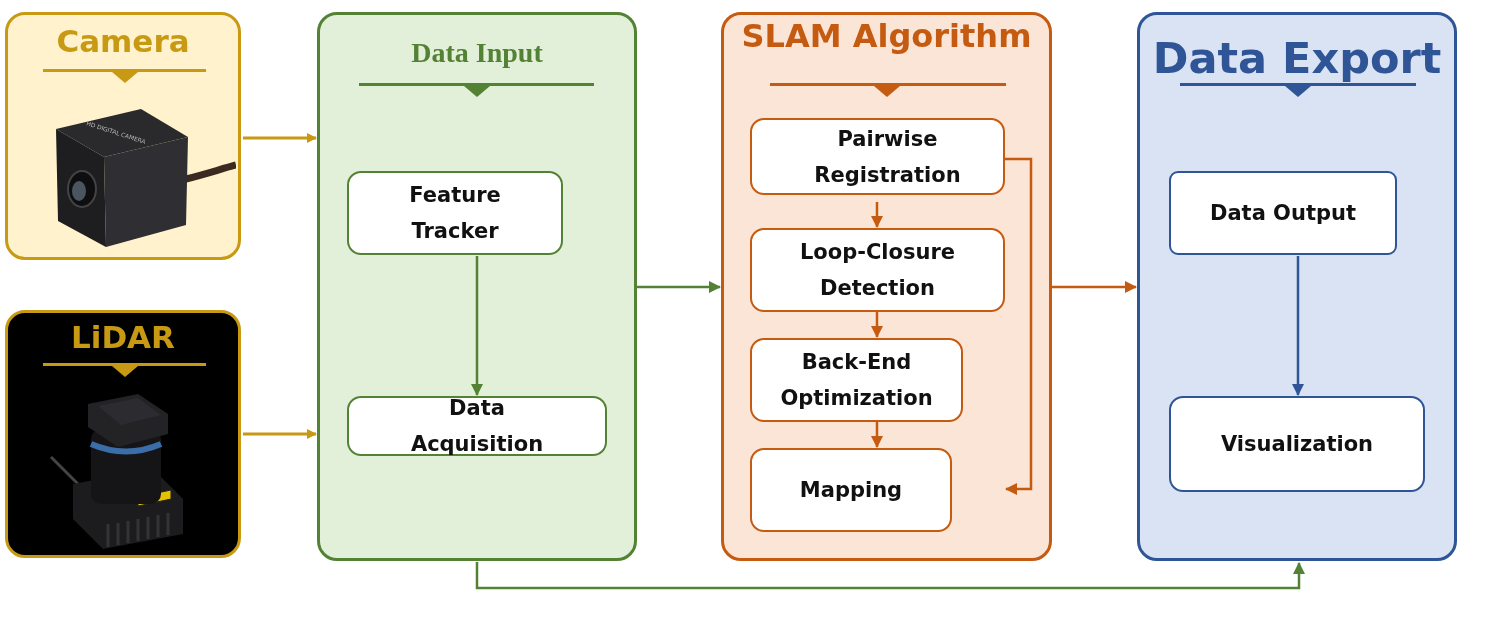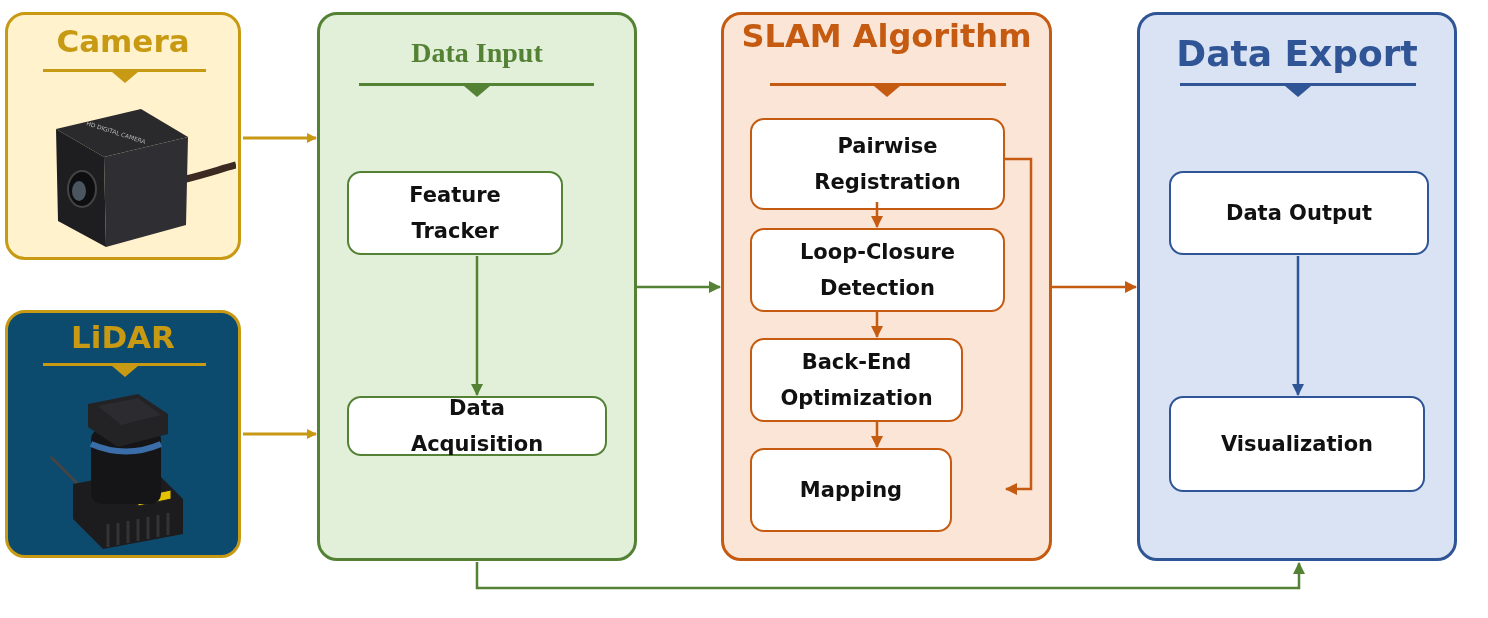--- a/index.html
+++ b/index.html
@@ -26,21 +26,21 @@
     <path d="M140 80 C160 75 175 70 190 66" stroke="#3a2a22" stroke-width="7" fill="none"></path>
     <polygon points="10,30 95,10 142,38 58,58" fill="#2a2a2c"></polygon>
     <polygon points="10,30 58,58 60,148 12,122" fill="#1e1e20"></polygon>
     <polygon points="58,58 142,38 140,126 60,148" fill="#2f2f33"></polygon>
     <text x="40" y="26" font-size="6" fill="#bbb" transform="rotate(18 40 26)" font-family="DejaVu Sans, sans-serif">HD DIGITAL CAMERA</text>
     <ellipse cx="36" cy="90" rx="14" ry="18" fill="#0e0e10" stroke="#444" stroke-width="2"></ellipse>
     <ellipse cx="33" cy="92" rx="7" ry="10" fill="#4a5560"></ellipse>
   </svg>
 </div>
 
-<div class="panel" style="left:5px;top:310px;width:236px;height:248px;background:#0c4a6e;border-color:#c89a14;">
+<div class="panel" style="left:5px;top:310px;width:236px;height:248px;background:#000000;border-color:#c89a14;">
   <div class="title" style="top:6px;font-size:31px;color:#c89a14;">LiDAR</div>
   <div class="rule" style="left:35px;width:163px;top:50px;background:#c89a14;"></div>
   <div class="notch" style="left:104px;top:53px;border-top-color:#c89a14;"></div>
   <svg class="device" style="left:35px;top:76px;" width="150" height="160" viewBox="0 0 150 160">
     <line x1="8" y1="68" x2="40" y2="100" stroke="#444" stroke-width="3"></line>
     <polygon points="30,95 110,80 140,110 140,145 60,160 30,130" fill="#1c1c1e"></polygon>
     <g stroke="#333" stroke-width="3">
       <line x1="65" y1="135" x2="65" y2="158"></line>
         <line x1="75" y1="134" x2="75" y2="156"></line>
       <line x1="85" y1="132" x2="85" y2="154"></line>
@@ -65,34 +65,34 @@
 <div class="node" style="left:347px;top:171px;width:216px;height:84px;border-color:#548235;">Feature
 Tracker</div>
 <div class="node" style="left:347px;top:396px;width:260px;height:60px;border-color:#548235;">Data
 Acquisition</div>
 
 <div class="panel" style="left:721px;top:12px;width:331px;height:549px;background:#fbe5d6;border-color:#c55a11;">
   <div class="title" style="top:2px;font-size:32px;color:#c55a11;">SLAM Algorithm</div>
   <div class="rule" style="left:46px;width:236px;top:68px;background:#c55a11;"></div>
   <div class="notch" style="left:150px;top:71px;border-top-color:#c55a11;"></div>
 </div>
-<div class="node" style="left:750px;top:118px;width:255px;height:92px;border-color:#c55a11;padding-left:20px;">Pairwise
+<div class="node" style="left:750px;top:118px;width:255px;height:77px;border-color:#c55a11;padding-left:20px;">Pairwise
 Registration</div>
 <div class="node" style="left:750px;top:228px;width:255px;height:84px;border-color:#c55a11;">Loop-Closure
 Detection</div>
 <div class="node" style="left:750px;top:338px;width:213px;height:84px;border-color:#c55a11;">Back-End
 Optimization</div>
 <div class="node" style="left:750px;top:448px;width:202px;height:84px;border-color:#c55a11;">Mapping</div>
 
 <div class="panel" style="left:1137px;top:12px;width:320px;height:549px;background:#dae3f3;border-color:#2f5597;">
-  <div class="title" style="top:18px;font-size:36px;color:#2f5597;">Data Export</div>
+  <div class="title" style="top:18px;font-size:43px;color:#2f5597;">Data Export</div>
   <div class="rule" style="left:40px;width:236px;top:68px;background:#2f5597;"></div>
   <div class="notch" style="left:145px;top:71px;border-top-color:#2f5597;"></div>
 </div>
-<div class="node" style="left:1169px;top:171px;width:260px;height:84px;border-color:#2f5597;">Data Output</div>
+<div class="node" style="left:1169px;top:171px;width:228px;height:84px;border-color:#2f5597;border-radius:9px;">Data Output</div>
 <div class="node" style="left:1169px;top:396px;width:256px;height:96px;border-color:#2f5597;">Visualization</div>
 
 <svg class="wires" width="1488" height="618">
   <defs>
     <marker id="arY" markerWidth="10" markerHeight="10" refX="9" refY="5" orient="auto" markerUnits="userSpaceOnUse">
         <path d="M0,0 L10,5 L0,10 z" fill="#c89a14"></path>
       </marker>
     <marker id="arG" markerWidth="12" markerHeight="12" refX="11" refY="6" orient="auto" markerUnits="userSpaceOnUse">
         <path d="M0,0 L12,6 L0,12 z" fill="#548235"></path>
       </marker>

